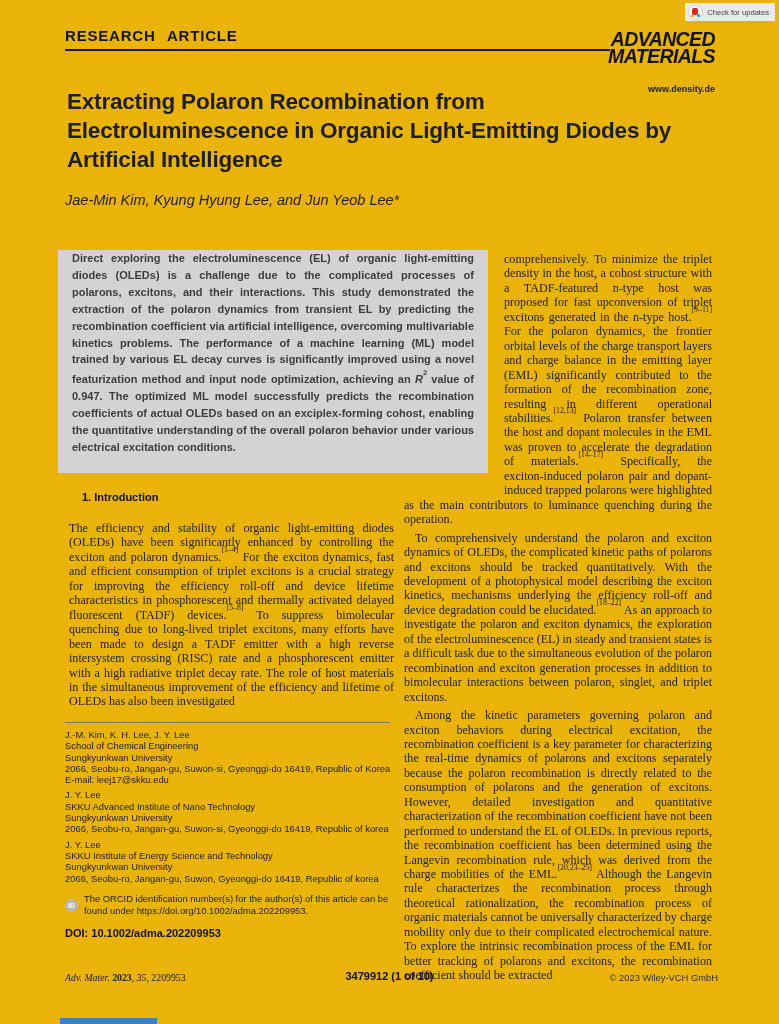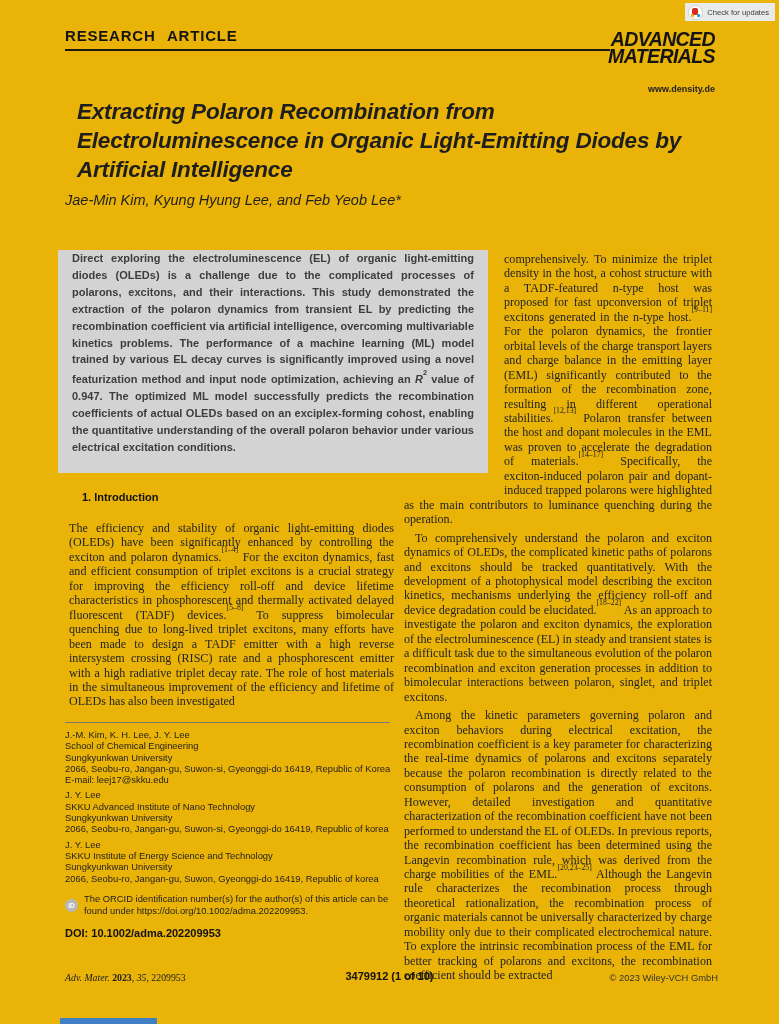--- a/index.html
+++ b/index.html
@@ -80,24 +80,24 @@
     <span class="check-label">Check for updates</span>
   </div>
 
   <div class="kicker">RESEARCH ARTICLE</div>
   <div class="kicker-rule"></div>
 
   <div class="logo">ADVANCED
 MATERIALS</div>
   <div class="logo-url">www.density.de</div>
 
-  <h1 class="title" style="margin:12px;font-style:italic;">Extracting Polaron Recombination from
+  <h1 class="title" style="margin:2px;">Extracting Polaron Recombination from
 Electroluminescence in Organic Light-Emitting Diodes by
 Artificial Intelligence</h1>
-  <div class="authors">Jae-Min Kim, Kyung Hyung Lee, and Feb Yeob Lee*</div>
+  <div class="authors">Jae-Min Kim, Kyung Hyung Lee, and Jun Yeob Lee*</div>
 
   <div class="abstract-box">
     <div class="abstract-text"><span>Direct exploring the electroluminescence (EL) of organic light-emitting diodes (OLEDs) is a challenge due to the complicated processes of polarons, excitons, and their interactions. This study demonstrated the extraction of the polaron dynamics from transient EL by predicting the recombination coefficient via artificial intelligence, overcoming multivariable kinetics problems. The performance of a machine learning (ML) model trained by various EL decay curves is significantly improved using a novel featurization method and input node optimization, achieving an </span><i>R</i><sup>2</sup><span> value of 0.947. The optimized ML model successfully predicts the recombination coefficients of actual OLEDs based on an exciplex-forming cohost, enabling the quantitative understanding of the overall polaron behavior under various electrical excitation conditions.</span></div>
   </div>
 
   <div class="right-col">
     <div class="wrap-spacer"></div>
     <p class="body-par"><span>comprehensively. To minimize the triplet density in the host, a cohost structure with a TADF-featured n-type host was proposed for fast upconversion of triplet excitons generated in the n-type host.</span><sup>[9–11]</sup><span> For the polaron dynamics, the frontier orbital levels of the charge transport layers and charge balance in the emitting layer (EML) significantly contributed to the formation of the recombination zone, resulting in different operational stabilities.</span><sup>[12,13]</sup><span> Polaron transfer between the host and dopant molecules in the EML was proven to accelerate the degradation of materials.</span><sup>[14–17]</sup><span> Specifically, the exciton-induced polaron pair and dopant-induced trapped polarons were highlighted as the main contributors to luminance quenching during the operation.</span></p>
     <p class="body-par indent"><span>To comprehensively understand the polaron and exciton dynamics of OLEDs, the complicated kinetic paths of polarons and excitons should be tracked quantitatively. With the development of a photophysical model describing the exciton kinetics, mechanisms underlying the efficiency roll-off and device degradation could be elucidated.</span><sup>[18–22]</sup><span> As an approach to investigate the polaron and exciton dynamics, the exploration of the electroluminescence (EL) in steady and transient states is a difficult task due to the simultaneous evolution of the polaron recombination and exciton generation processes in addition to bimolecular interactions between polaron, singlet, and triplet excitons.</span></p>
     <p class="body-par indent"><span>Among the kinetic parameters governing polaron and exciton behaviors during electrical excitation, the recombination coefficient is a key parameter for characterizing the real-time dynamics of polarons and excitons separately because the polaron recombination is directly related to the consumption of polarons and the generation of excitons. However, detailed investigation and quantitative characterization of the recombination coefficient have not been performed to understand the EL of OLEDs. In previous reports, the recombination coefficient has been determined using the Langevin recombination rule, which was derived from the charge mobilities of the EML.</span><sup>[20,23–25]</sup><span> Although the Langevin rule characterizes the recombination process through theoretical rationalization, the recombination process of organic materials cannot be universally characterized by charge mobility only due to their complicated electrochemical nature. To explore the intrinsic recombination process of the EML for better tracking of polarons and excitons, the recombination coefficient should be extracted</span></p>

